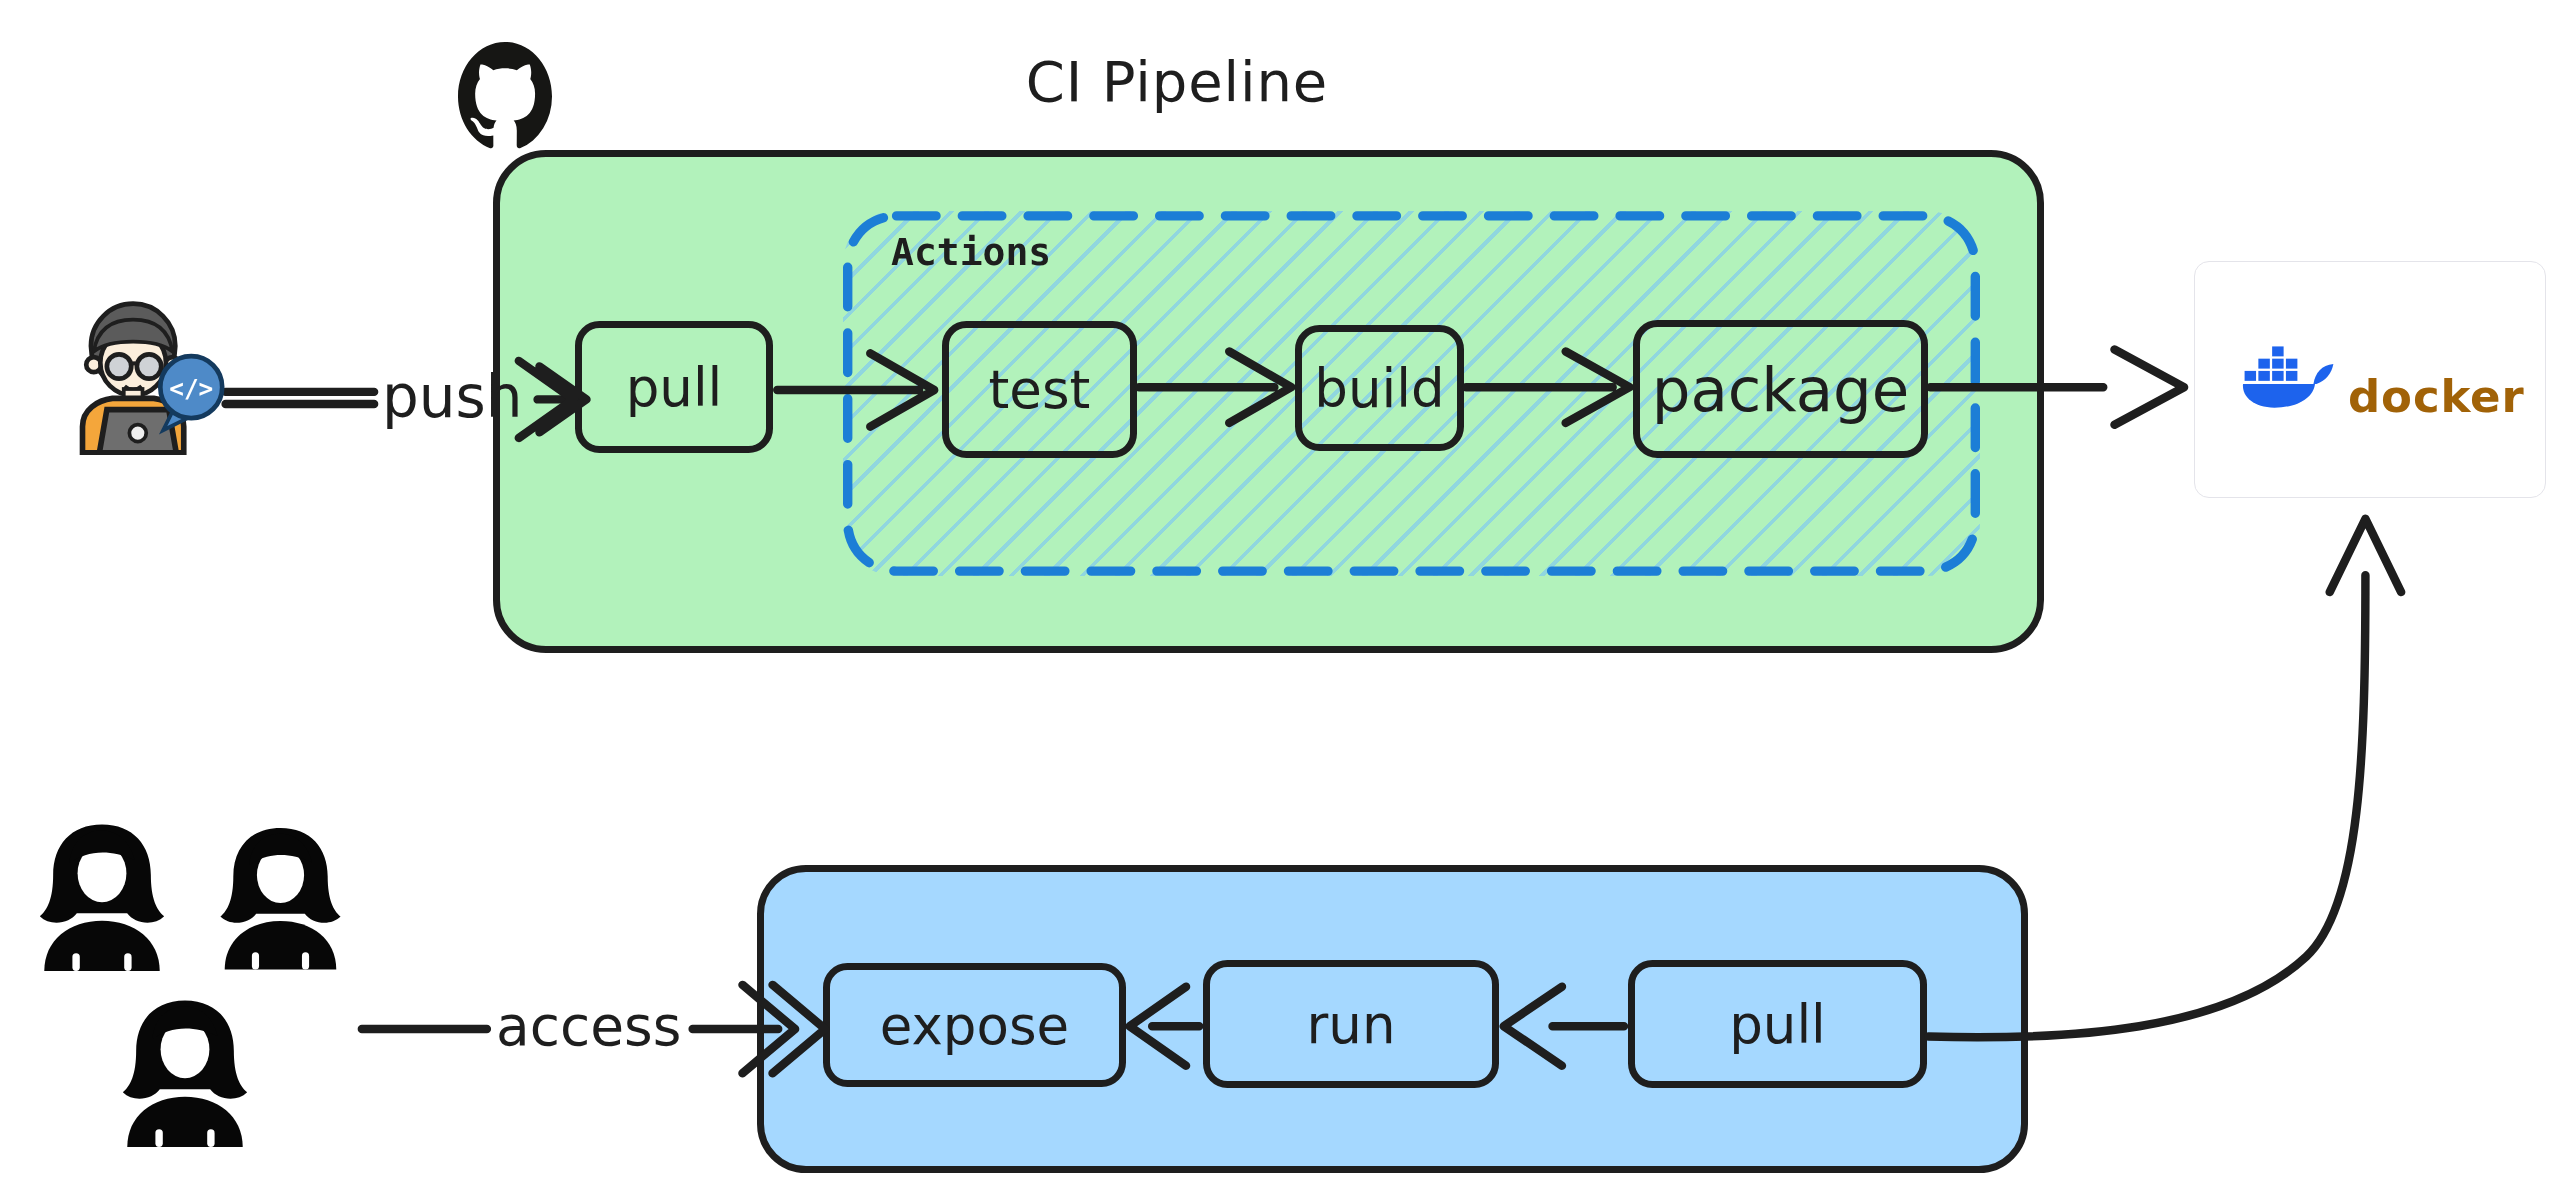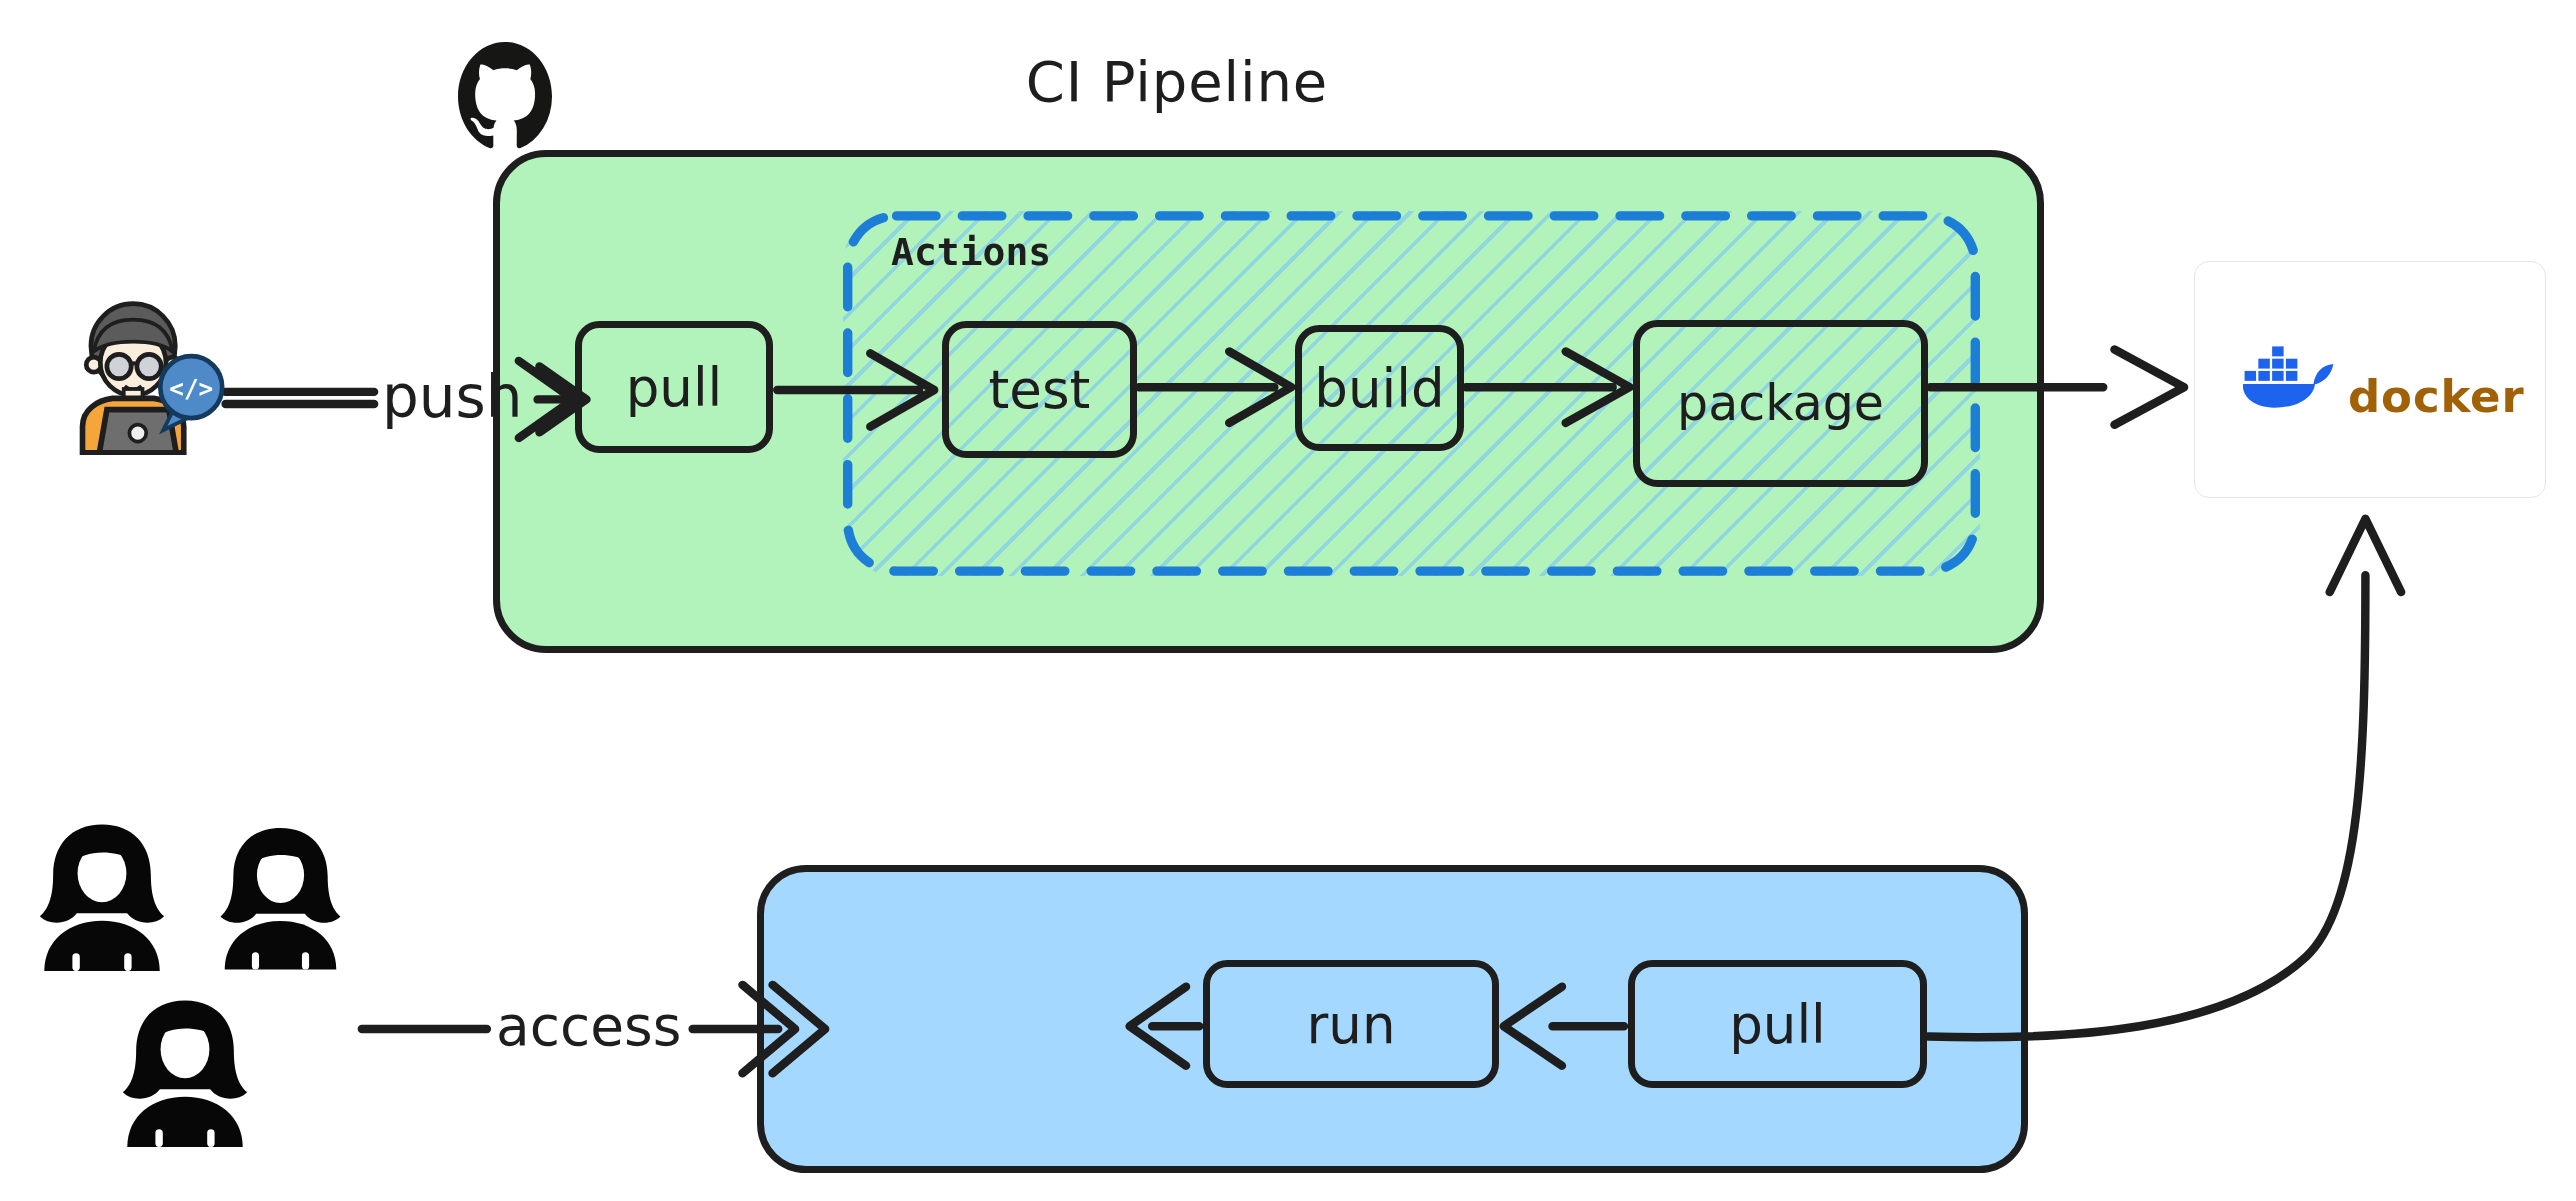--- a/index.html
+++ b/index.html
@@ -51,24 +51,27 @@
 
   <div class="abs node" style="left:575px;top:321px;width:198px;height:132px;">
     <span>pull</span>
   </div>
   <div class="abs node" style="left:942px;top:321px;width:195px;height:137px;">
     <span>test</span>
   </div>
   <div class="abs node" style="left:1295px;top:325px;width:169px;height:126px;">
     <span>build</span>
   </div>
-  <div class="abs node" style="left:1633px;top:320px;width:295px;height:167px;font-size:49px;">
+  <div class="abs node" style="left:1633px;top:320px;width:295px;height:138px;font-size:61px;">
     <span>package</span>
   </div>
 
+  <div class="abs node" style="left:823px;top:963px;width:303px;height:124px;">
+    <span>expose</span>
+  </div>
   <div class="abs node" style="left:1203px;top:960px;width:296px;height:128px;">
     <span>run</span>
   </div>
   <div class="abs node" style="left:1628px;top:960px;width:299px;height:128px;">
     <span>pull</span>
   </div>
 
   <svg class="layer" width="2576" height="1201" viewBox="0 0 2741 1278">
     <g stroke="#1e1e1e" stroke-width="9" fill="none" stroke-linecap="round" stroke-linejoin="round">
       <path d="M240,417 H398 M240,430 H398 M572,425 H606"></path>

